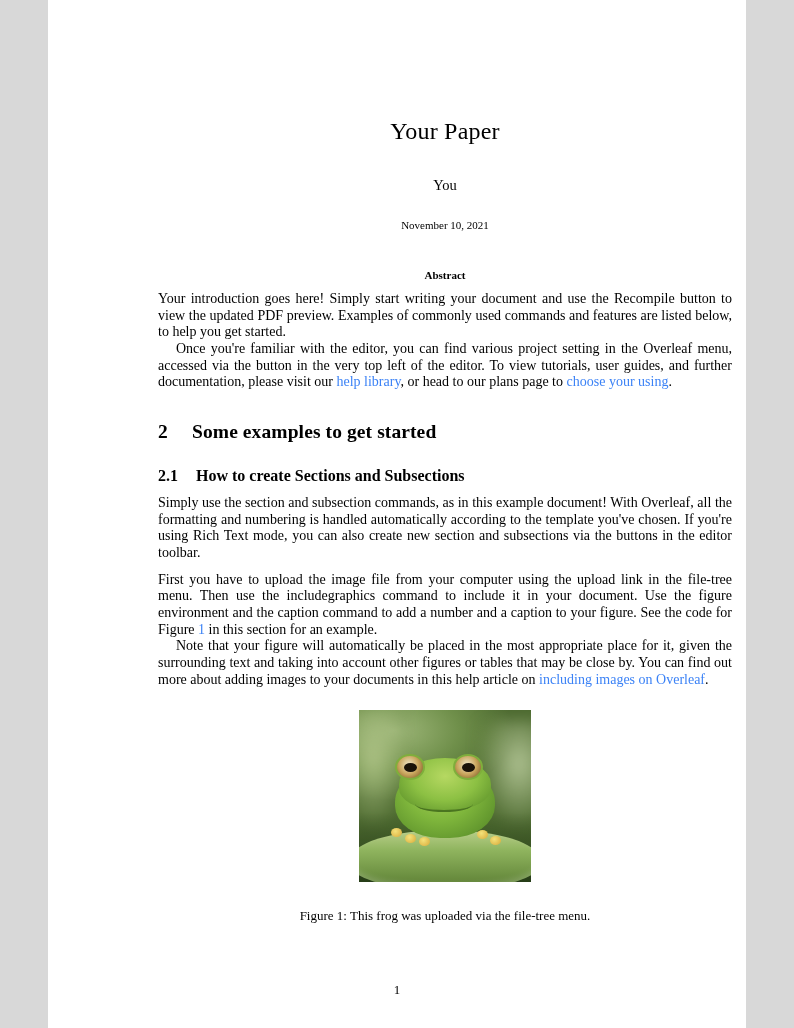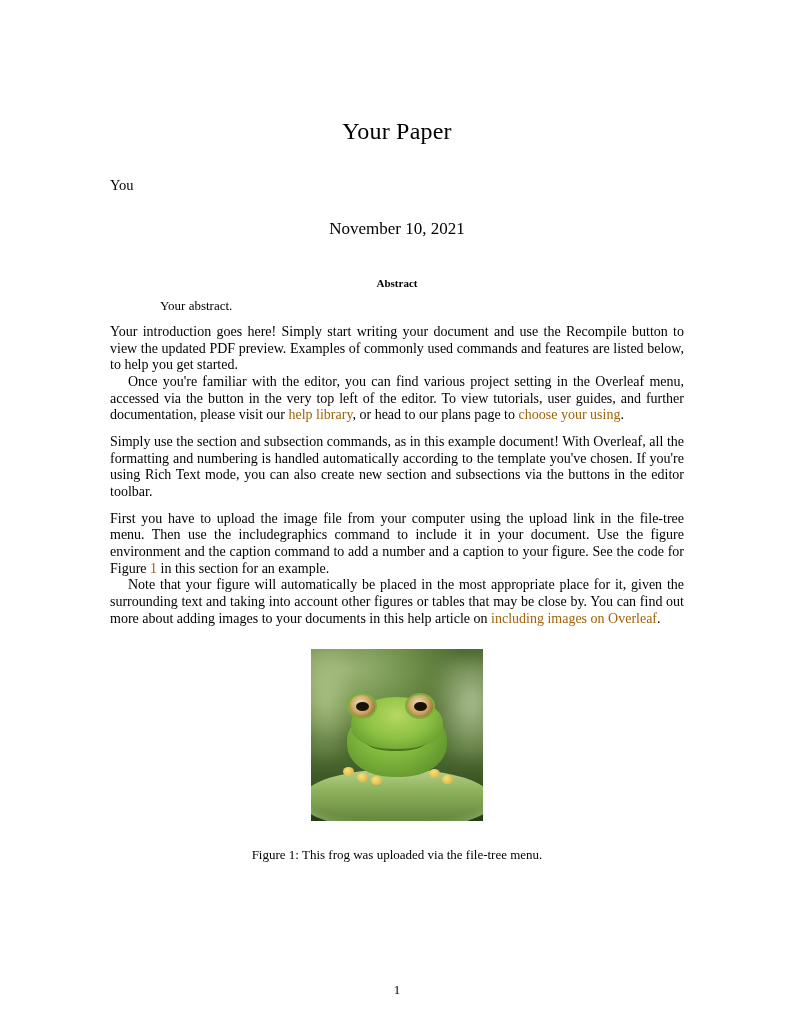--- a/index.html
+++ b/index.html
@@ -4,47 +4,48 @@
 <style>
   html, body {
     margin: 0;
     padding: 0;
     background: #d8d8d8;
   }
   body {
     font-family: "Liberation Serif", serif;
   }
   .page {
-    width: 794px;
+    width: 698px;
     height: 1028px;
     background: #ffffff;
     position: relative;
     margin: 0 auto;
     overflow: hidden;
     box-sizing: border-box;
   }
   .content {
     position: absolute;
     left: 110px;
     top: 0;
     width: 574px;
   }
   .title {
     text-align: center;
     font-size: 24px;
     margin-top: 118px;
     letter-spacing: 0.2px;
   }
   .author {
+    text-align: center;
     font-size: 14.5px;
     margin-top: 32px;
   }
   .date {
     text-align: center;
-    font-size: 17px;
+    font-size: 11px;
     margin-top: 25px;
   }
   .abstract-head {
     text-align: center;
     font-size: 11px;
     font-weight: bold;
     margin-top: 38px;
   }
   .abstract-body {
     font-size: 13px;
@@ -76,21 +77,21 @@
     line-height: 1.19;
     text-align: justify;
     margin: 10px 0 0 0;
     hyphens: none;
   }
   p.body.indent {
     margin-top: 0;
     text-indent: 18px;
   }
   a.link {
-    color: #a16207;
+    color: #3b82f6;
     text-decoration: none;
   }
   .figure-wrap {
     margin-top: 22px;
     text-align: center;
   }
   .frog {
     width: 172px;
     height: 172px;
     display: inline-block;
@@ -188,28 +189,33 @@
 <body>
 
 <div class="page">
   <div class="content">
 
     <div class="title">Your Paper</div>
     <div class="author">You</div>
     <div class="date">November 10, 2021</div>
 
     <div class="abstract-head">Abstract</div>
-    <div class="abstract-body">Your abstract.</div>
 
     <p class="body">Your introduction goes here! Simply start writing your document and use the Recompile button to view the updated PDF preview. Examples of commonly used commands and features are listed below, to help you get started.</p>
     <p class="body indent">
       <span>Once you're familiar with the editor, you can find various project setting in the Overleaf menu, accessed via the button in the very top left of the editor. To view tutorials, user guides, and further documentation, please visit our </span><a class="link" href="#">help library</a><span>, or head to our plans page to </span><a class="link" href="#">choose your using</a><span>.</span>
     </p>
 
-
+    <h1 class="sec">
+      <span class="num">2</span><span>Some examples to get started</span>
+    </h1>
+
+    <h2 class="subsec">
+      <span class="num">2.1</span><span>How to create Sections and Subsections</span>
+    </h2>
     <p class="body">Simply use the section and subsection commands, as in this example document! With Overleaf, all the formatting and numbering is handled automatically according to the template you've chosen. If you're using Rich Text mode, you can also create new section and subsections via the buttons in the editor toolbar.</p>
 
     <p class="body">
       <span>First you have to upload the image file from your computer using the upload link in the file-tree menu. Then use the includegraphics command to include it in your document. Use the figure environment and the caption command to add a number and a caption to your figure. See the code for Figure </span><a class="link" href="#">1</a><span> in this section for an example.</span>
     </p>
     <p class="body indent">
       <span>Note that your figure will automatically be placed in the most appropriate place for it, given the surrounding text and taking into account other figures or tables that may be close by. You can find out more about adding images to your documents in this help article on </span><a class="link" href="#">including images on Overleaf</a><span>.</span>
     </p>
 
     <div class="figure-wrap">

